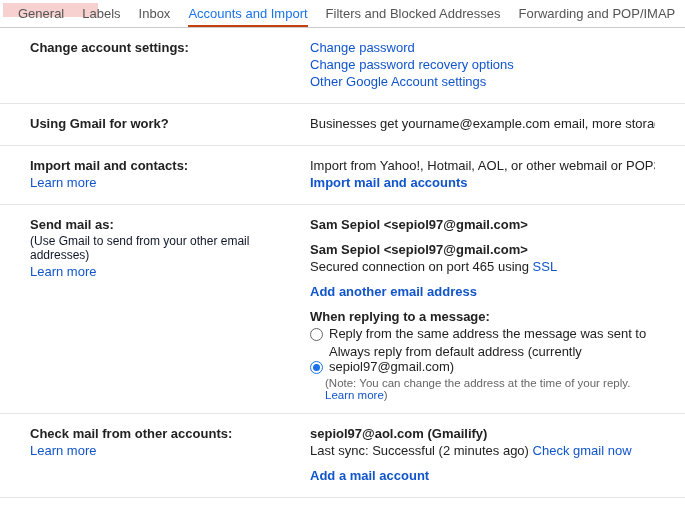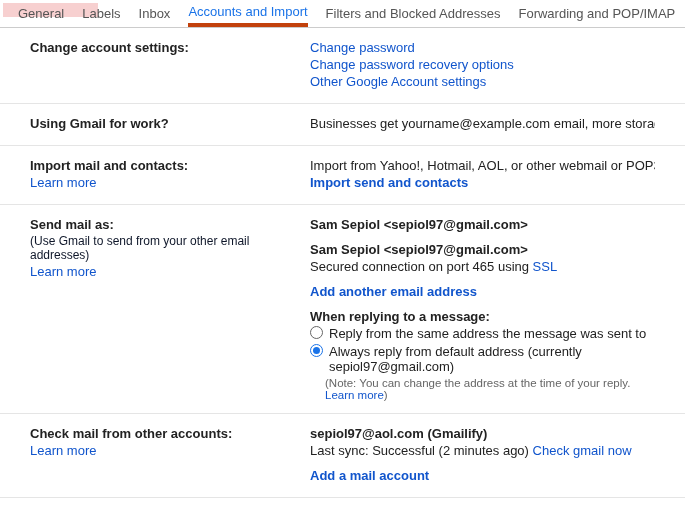--- a/index.html
+++ b/index.html
@@ -21,21 +21,21 @@
     white-space: nowrap;
   }
   .tab {
     color: #555;
     padding-bottom: 6px;
     cursor: pointer;
     font-size: 13px;
   }
   .tab.active {
     color: #1a73e8;
-    border-bottom: 4px solid #c2410c;
+    border-bottom: 2px solid #c2410c;
     padding-bottom: 4px;
     font-weight: 500;
   }
   .highlight-bg {
     position: relative;
   }
   .highlight-bg::before {
     content: "";
     position: absolute;
     left: -15px;
@@ -80,21 +80,21 @@
   }
   .text-line {
     margin-bottom: 2px;
     white-space: nowrap;
     overflow: hidden;
   }
   .spacer-top { margin-top: 10px; }
   .bold { font-weight: bold; }
   .radio-row {
     display: flex;
-    align-items: flex-start;
+    align-items: flex-end;
     gap: 6px;
     margin-bottom: 3px;
   }
   .radio {
     width: 13px;
     height: 13px;
     border-radius: 50%;
     border: 1.5px solid #666;
     display: inline-flex;
     align-items: center;
@@ -152,21 +152,21 @@
   </div>
 </div>
 
 <div class="section">
   <div class="left">
     <div class="label-heading">Import mail and contacts:</div>
     <div><span class="link">Learn more</span></div>
   </div>
   <div class="right">
     <div class="text-line">Import from Yahoo!, Hotmail, AOL, or other webmail or POP3 accounts.</div>
-    <div class="text-line"><span class="link-strong">Import send and contacts</span></div>
+    <div class="text-line"><span class="link-strong">Import mail and accounts</span></div>
   </div>
 </div>
 
 <div class="section">
   <div class="left">
     <div class="label-heading">Send mail as:</div>
     <div class="label-sub">(Use Gmail to send from your other email addresses)</div>
     <div><span class="link">Learn more</span></div>
   </div>
   <div class="right">

